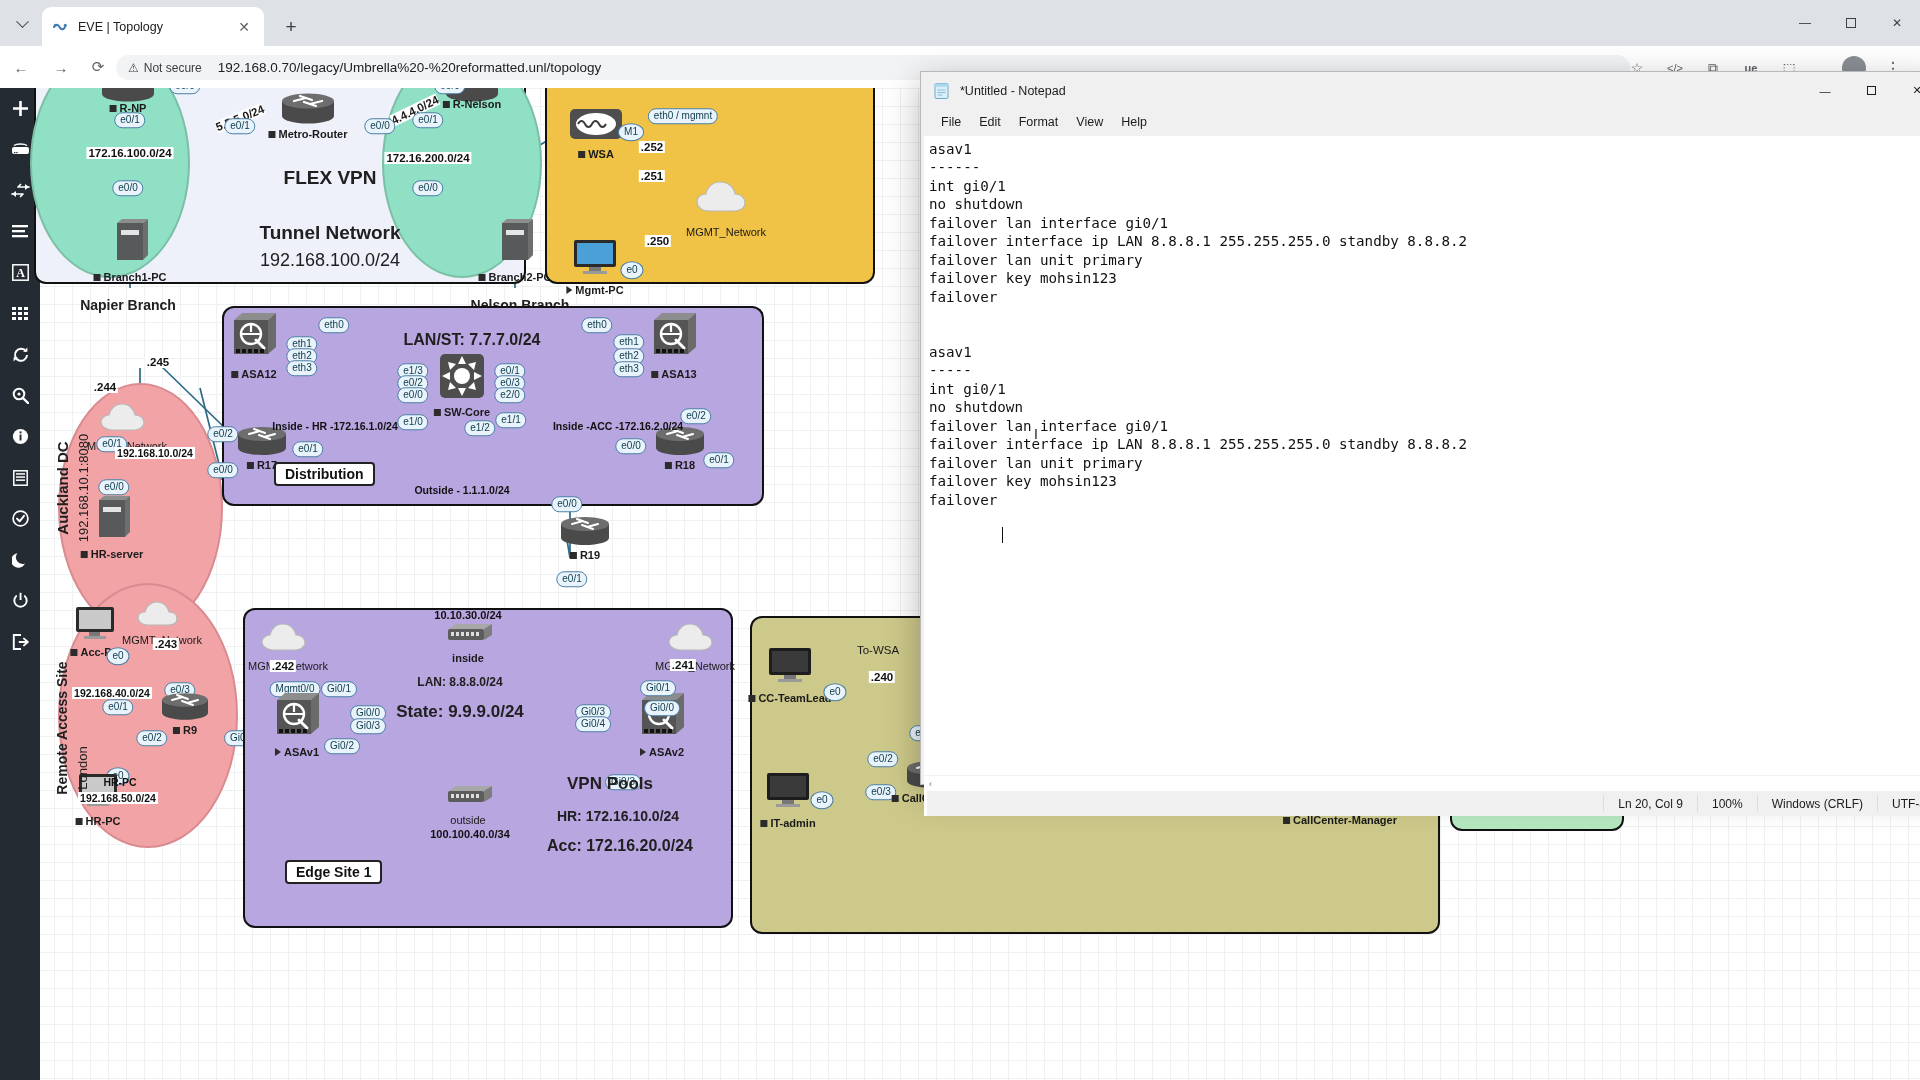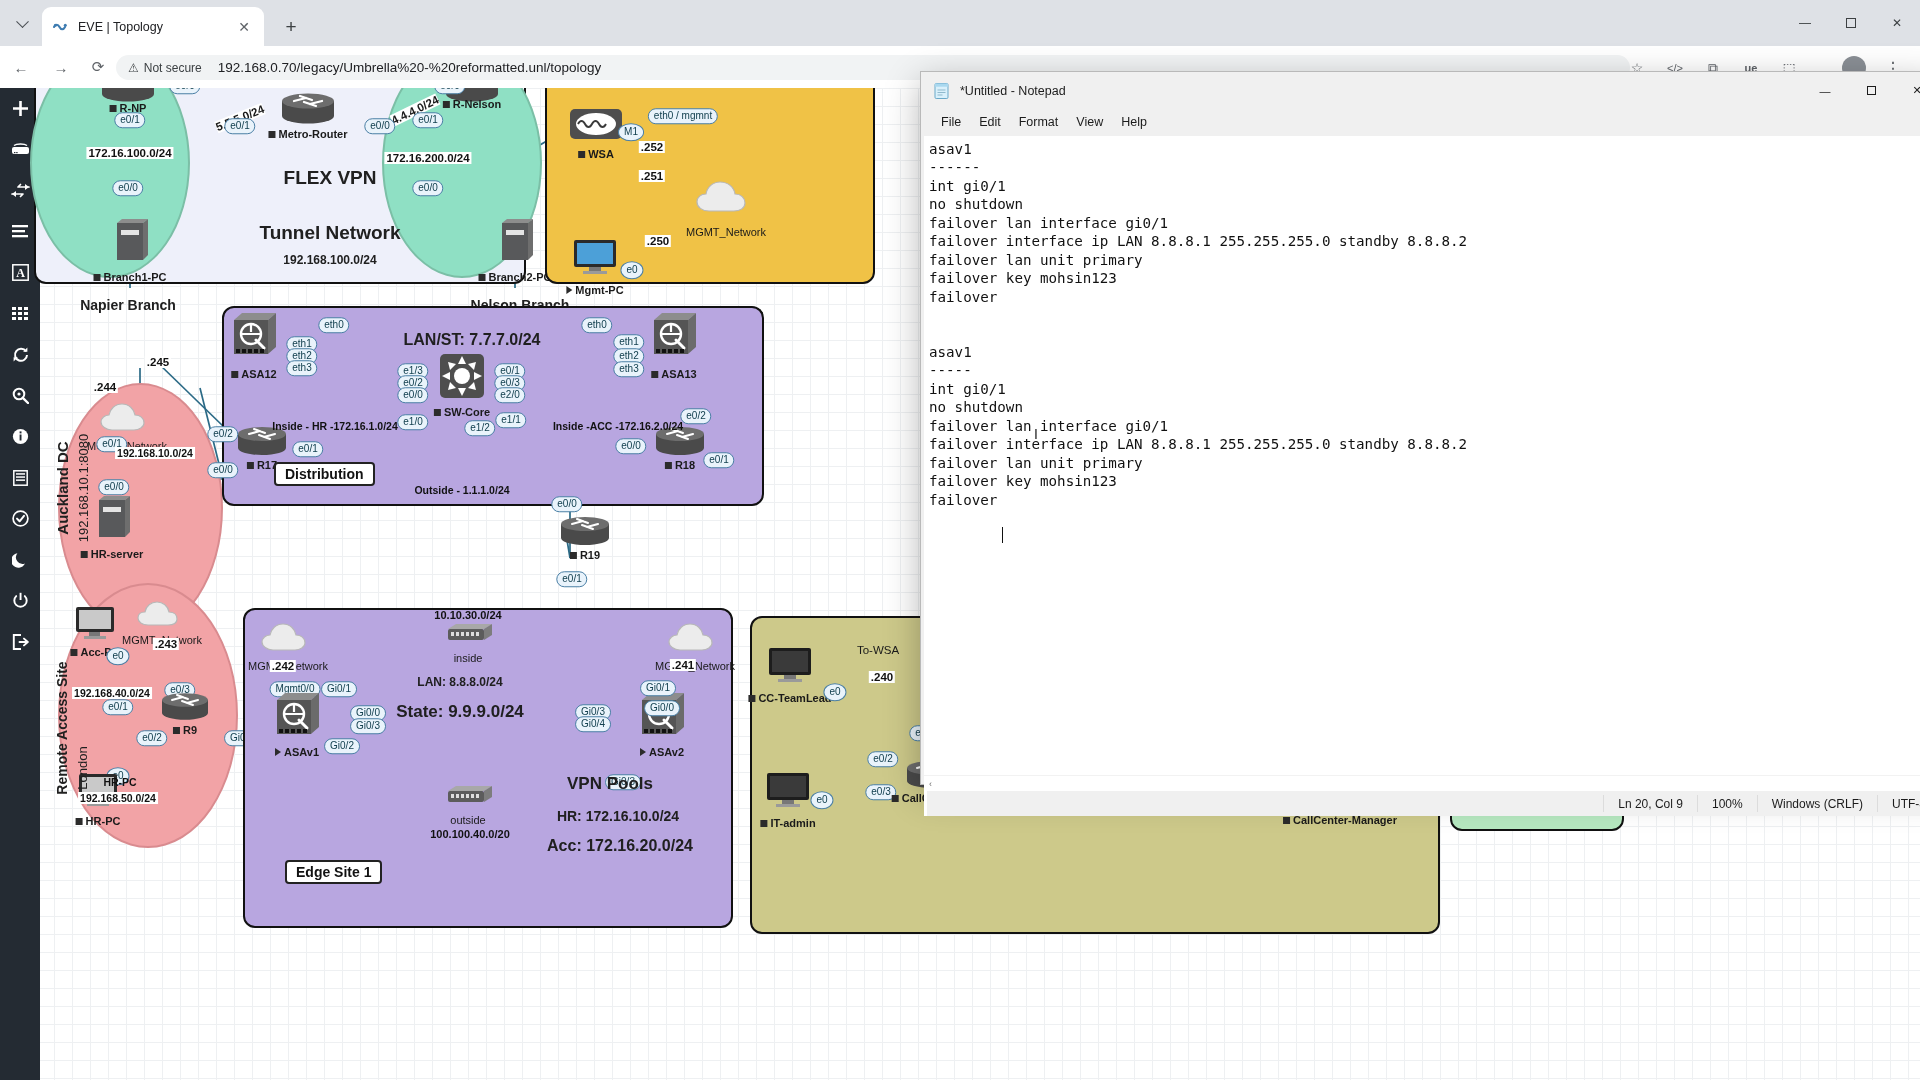--- a/index.html
+++ b/index.html
@@ -407,21 +407,21 @@
               <rect x="10" y="12" width="18" height="5" fill="#e4e4e4"></rect>
             </svg></span>
         <span class="nlabel" style="top:28px">
             <i class="sq"></i>
             <span>Branch2-PC</span>
           </span>
       </div>
 
       <div class="bigtxt" style="left:290px;top:90px;font-size:19px">FLEX VPN</div>
       <div class="bigtxt" style="left:290px;top:145px;font-size:19px">Tunnel Network</div>
-      <div class="bigtxt" style="left:290px;top:172px;font-size:12px;font-weight:bold">192.168.100.0/24</div>
+      <div class="bigtxt" style="left:290px;top:172px;font-size:18px;font-weight:normal">192.168.100.0/24</div>
       <div class="bigtxt" style="left:88px;top:217px;font-size:14px">Napier Branch</div>
       <div class="bigtxt" style="left:480px;top:217px;font-size:14px">Nelson Branch</div>
 
       <div class="zone" style="left:505px;top:-34px;width:330px;height:230px;background:#f0c246;"></div>
       <div class="node" style="left:665px;top:-30px">
         
         
       </div>
       <div class="pill" style="left:643px;top:28px">eth0 / mgmnt</div>
       <div class="iplabel" style="left:612px;top:59px">.252</div>
@@ -720,21 +720,21 @@
               <path d="M42 6l8-5v11l-8 5z" fill="#7d7d7d"></path>
               <g fill="#ddd">
                 <rect x="9" y="9" width="3" height="4"></rect>
                 <rect x="14" y="9" width="3" height="4"></rect>
                 <rect x="19" y="9" width="3" height="4"></rect>
                 <rect x="24" y="9" width="3" height="4"></rect>
                 <rect x="29" y="9" width="3" height="4"></rect>
                 <rect x="34" y="9" width="3" height="4"></rect>
               </g>
             </svg></span>
-        <span class="nlabel" style="top:16px;font-weight:normal">inside</span>
+        <span class="nlabel" style="top:16px;font-weight:bold">inside</span>
       </div>
 
       <div class="bigtxt" style="left:420px;top:594px;font-size:12px">LAN: 8.8.8.0/24</div>
       <div class="bigtxt" style="left:420px;top:624px;font-size:17px">State: 9.9.9.0/24</div>
 
       <div class="node" style="left:622px;top:630px">
         <span class="glyph"><svg width="48" height="50" viewBox="0 0 48 50">
               <path d="M4 9h34l8-7H12z" fill="#8d8d8d"></path>
               <path d="M38 9l8-7v34l-8 7z" fill="#6b6b6b"></path>
               <rect x="4" y="9" width="34" height="34" fill="#555"></rect>
@@ -776,21 +776,21 @@
                 <rect x="9" y="9" width="3" height="4"></rect>
                 <rect x="14" y="9" width="3" height="4"></rect>
                 <rect x="19" y="9" width="3" height="4"></rect>
                 <rect x="24" y="9" width="3" height="4"></rect>
                 <rect x="29" y="9" width="3" height="4"></rect>
                 <rect x="34" y="9" width="3" height="4"></rect>
               </g>
             </svg></span>
         <span class="nlabel" style="top:16px;font-weight:normal">outside</span>
       </div>
-      <div class="iplabel" style="left:430px;top:746px;background:transparent;font-size:11px">100.100.40.0/20</div>
+      <div class="iplabel" style="left:430px;top:746px;background:transparent;font-size:11px">100.100.40.0/34</div>
 
       <div class="bigtxt" style="left:570px;top:696px;font-size:17px">VPN Pools</div>
       <div class="bigtxt" style="left:578px;top:728px;font-size:14px">HR: 172.16.10.0/24</div>
       <div class="bigtxt" style="left:580px;top:758px;font-size:16px">Acc: 172.16.20.0/24</div>
       <div class="boxlabel" style="left:245px;top:772px">Edge Site 1</div>
 
       <div class="zone" style="left:710px;top:528px;width:690px;height:318px;background:#cdc98a;"></div>
       <div class="plaintxt" style="left:838px;top:562px;font-size:11.5px">To-WSA</div>
       <div class="iplabel" style="left:842px;top:589px">.240</div>
 

